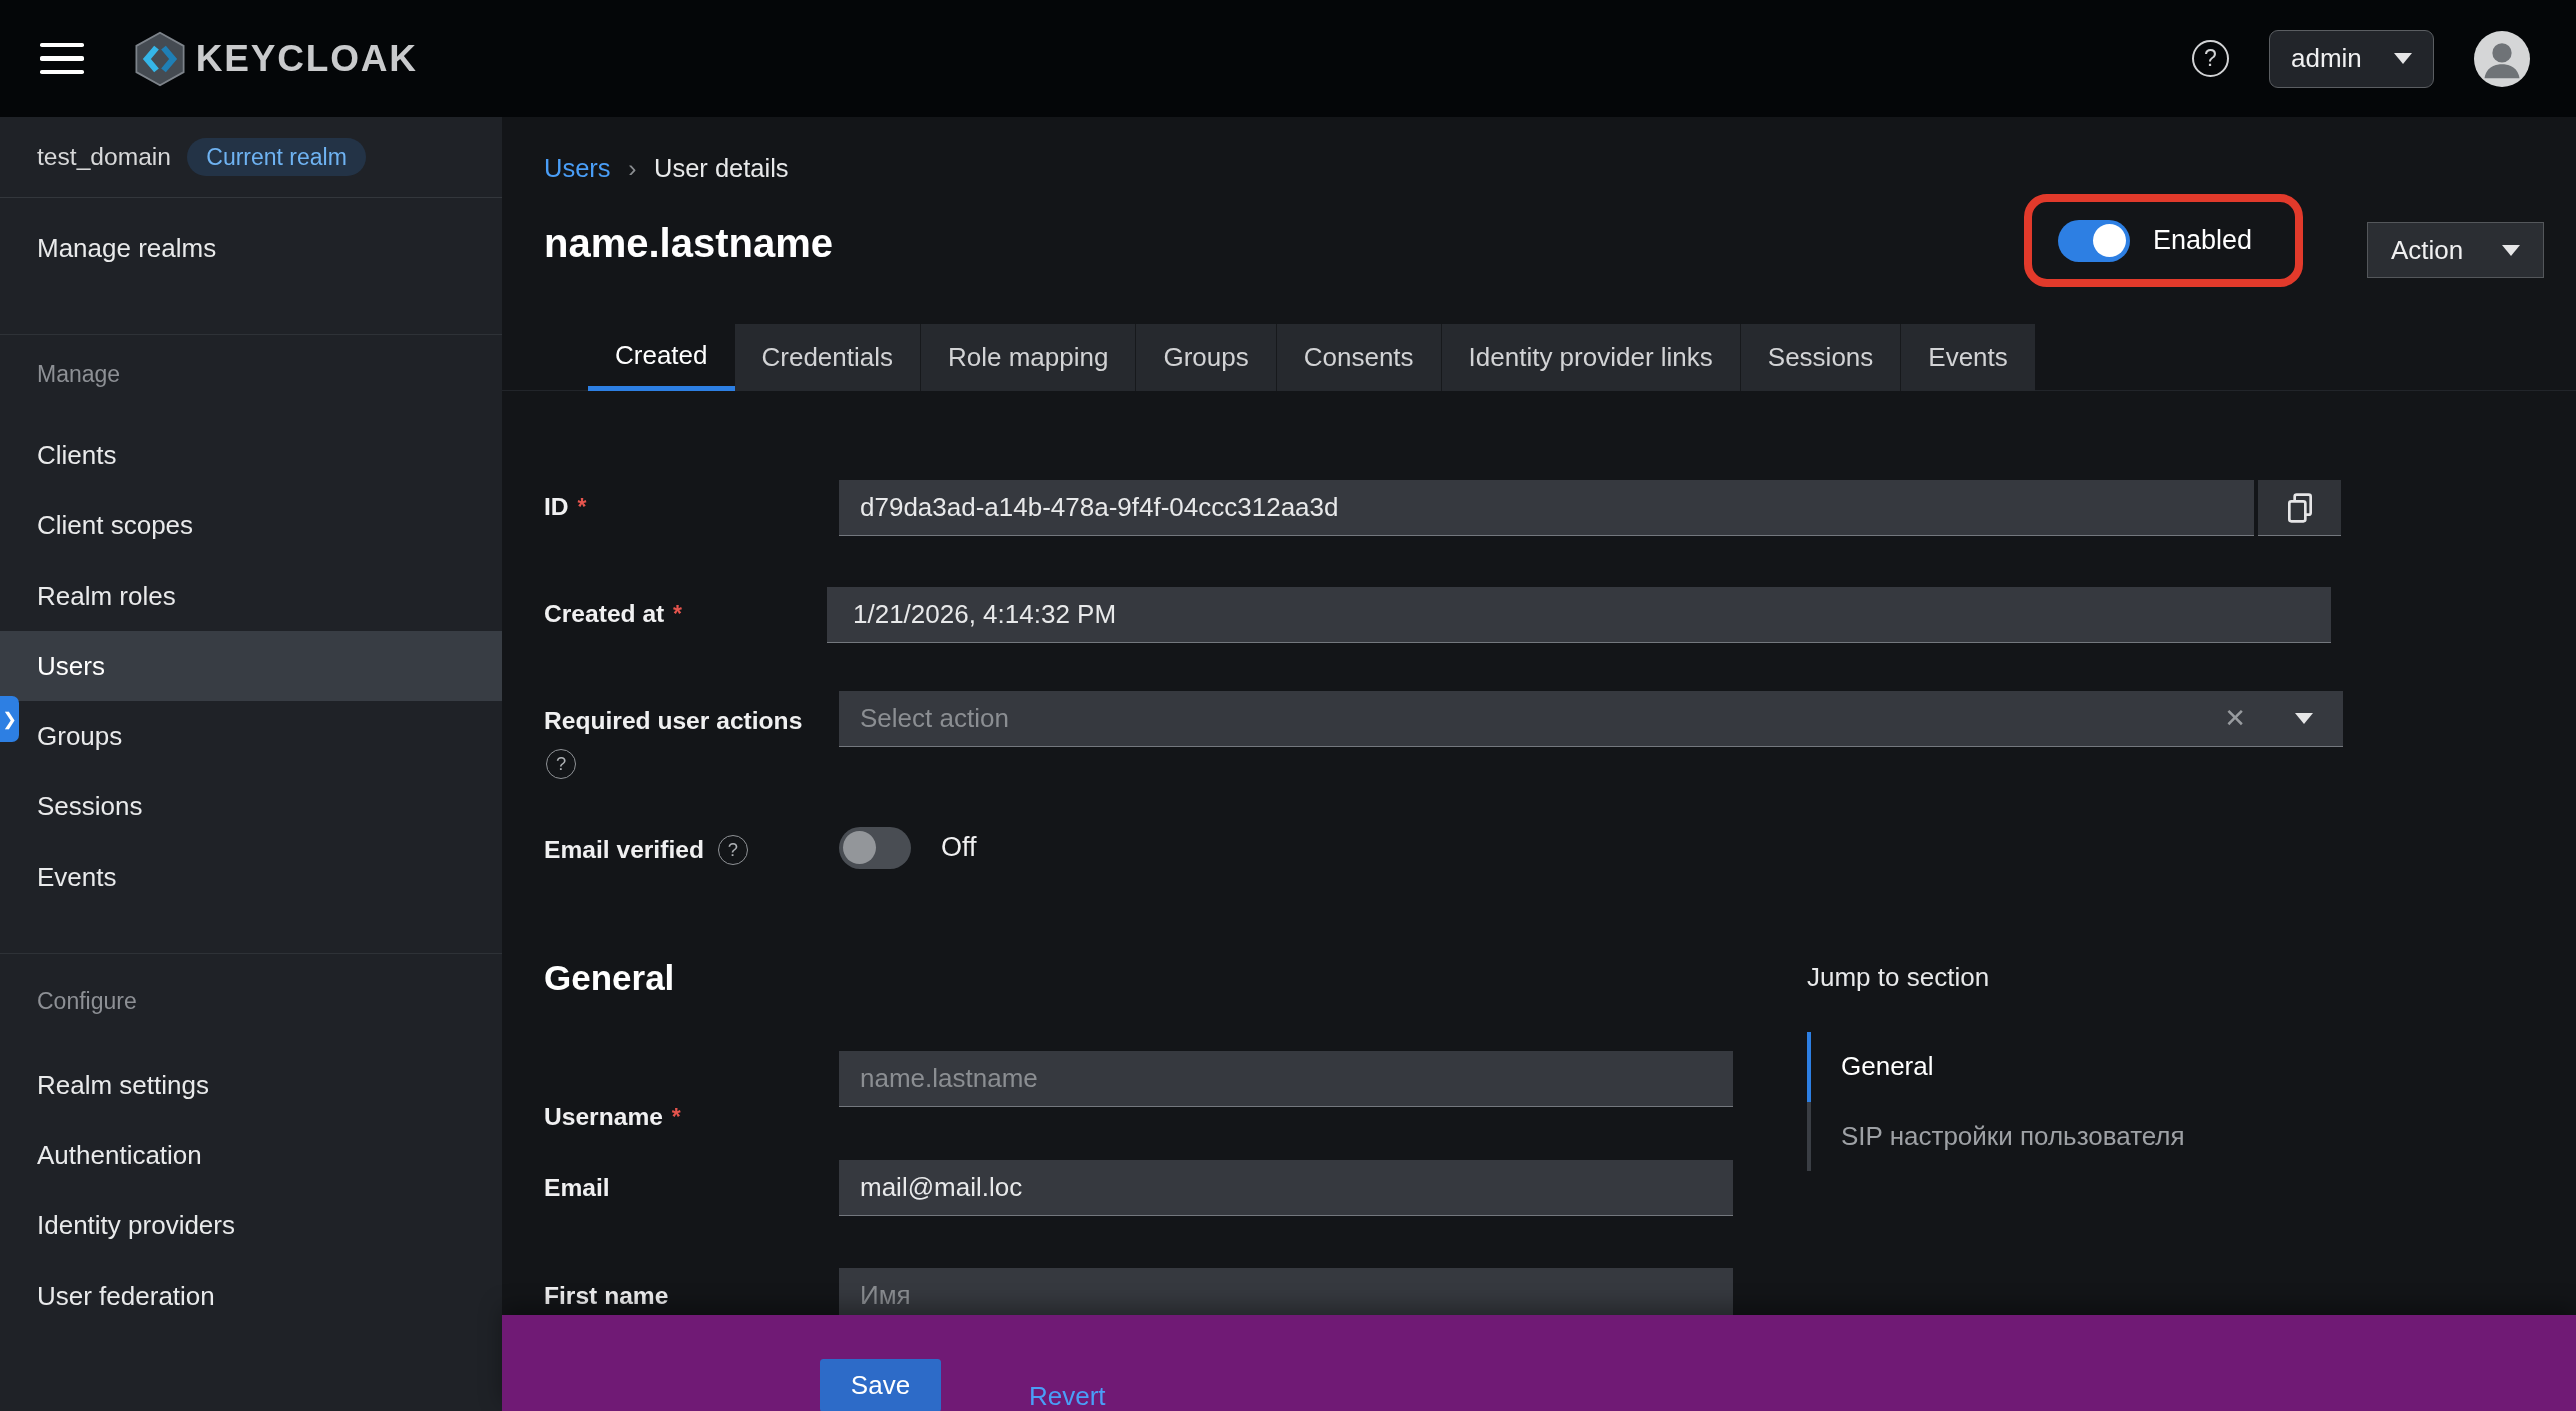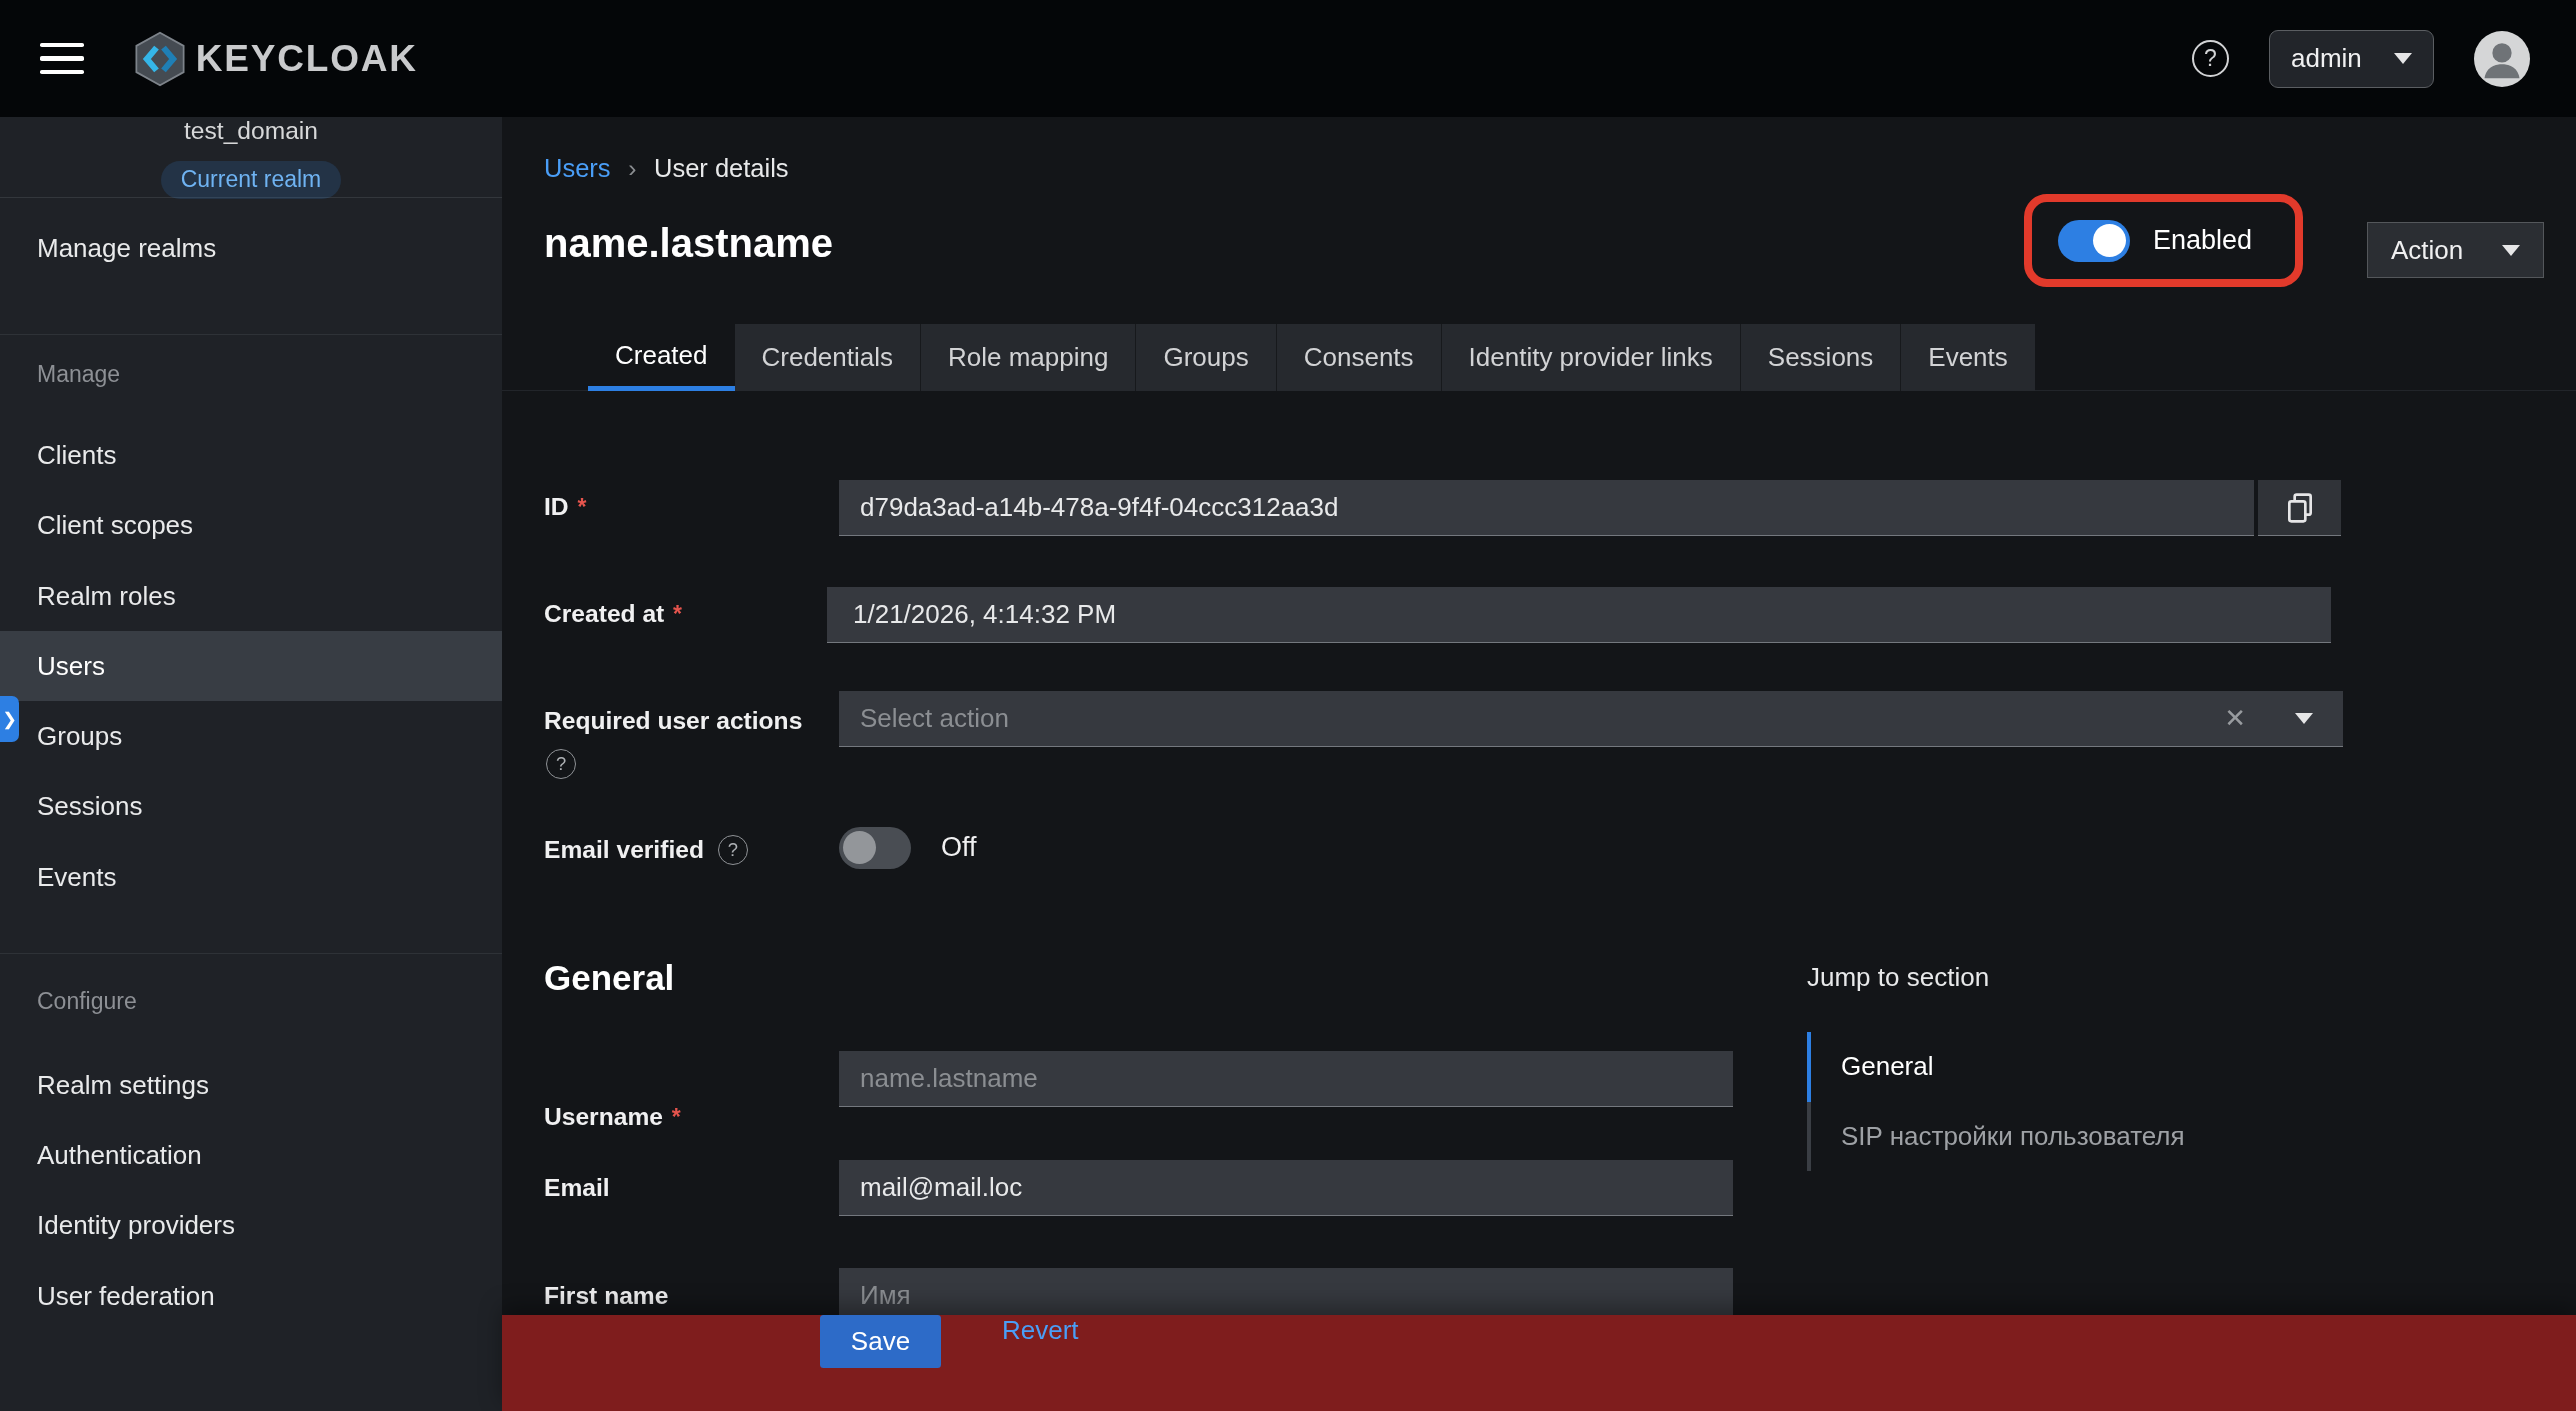--- a/index.html
+++ b/index.html
@@ -19,21 +19,21 @@
                  display:flex; align-items:center; justify-content:center; font-size:23px; color:#d2d3d5; }
   .admin-btn { height:58px; min-width:165px; background:#22252a; border:1.8px solid #5b5e62;
                display:flex; align-items:center; justify-content:space-between; padding:0 21px;
                font-size:26px; color:#f0f0f1; border-radius:9px; cursor:pointer; }
   .caret { width:0; height:0; border-left:9.7px solid transparent; border-right:9.7px solid transparent;
            border-top:11.4px solid #e6e6e7; }
 
   
   .sidebar { position:absolute; left:0; top:117px; bottom:0; width:502px; background:#1f2227; }
   .realm-row { height:81px; display:flex; align-items:center; gap:16px; padding:0 37px;
-               border-bottom:0.9px solid #33373c;flex-direction:column; }
+               border-bottom:0.9px solid #33373c; }
   .realm-name { font-size:24.6px; color:#d7d8d9; }
   .realm-badge { font-size:23px; color:#6fb3f2; background:rgba(59,142,235,0.16);
                  padding:5.3px 19.3px; border-radius:24.6px; white-space:nowrap; }
   .side-item { position:absolute; left:0; width:502px; height:70px; display:flex; align-items:center;
                padding:0 37px; font-size:26px; color:#e9eaeb; cursor:pointer; }
   .side-item.active { background:#383d44; color:#ffffff; }
   .side-label { position:absolute; left:37px; font-size:23px; color:#8d9095; }
   .side-divider { position:absolute; left:0; width:502px; height:0.9px; background:#2e3237; }
 
   .nav-marker { position:absolute; left:0; top:696px; width:19.3px; height:46px; background:#2d7fe3;
@@ -98,23 +98,23 @@
 
   
   .jump { position:absolute; left:1305px; top:845px; }
   .jump-title { font-size:26px; color:#e8e9ea; }
   .jump-list { margin-top:39px; }
   .jump-item { padding:19.3px 0 19.3px 30px; border-left:4.4px solid #3a3e44; font-size:26px;
                color:#9ea1a5; cursor:pointer; }
   .jump-item.active { border-left-color:#2d7fe3; color:#ffffff; }
 
   
-  .footer { position:absolute; left:0; right:0; top:1198px; height:97px; background:#7f1d1d;
-            box-shadow:0 -8.8px 21px rgba(0,0,0,0.35); display:flex; align-items:flex-start;
-            padding-left:318px; gap:61px; }
+  .footer { position:absolute; left:0; right:0; top:1198px; height:97px; background:#701a75;
+            box-shadow:0 -8.8px 21px rgba(0,0,0,0.35); display:flex; align-items:flex-end;
+            padding-left:318px; gap:88px; }
   .save-btn { width:121px; height:53px; background:#2d6bc8; color:#ffffff; font-size:26px;
               border:none; border-radius:3.5px; cursor:pointer; font-family:"Liberation Sans", sans-serif; }
   .revert-link { font-size:26px; color:#4a9ef7; cursor:pointer; background:none; border:none;
                  font-family:"Liberation Sans", sans-serif; }
 </style>
 </head>
 <body>
 
 <div class="header">
   <div class="hamburger">

